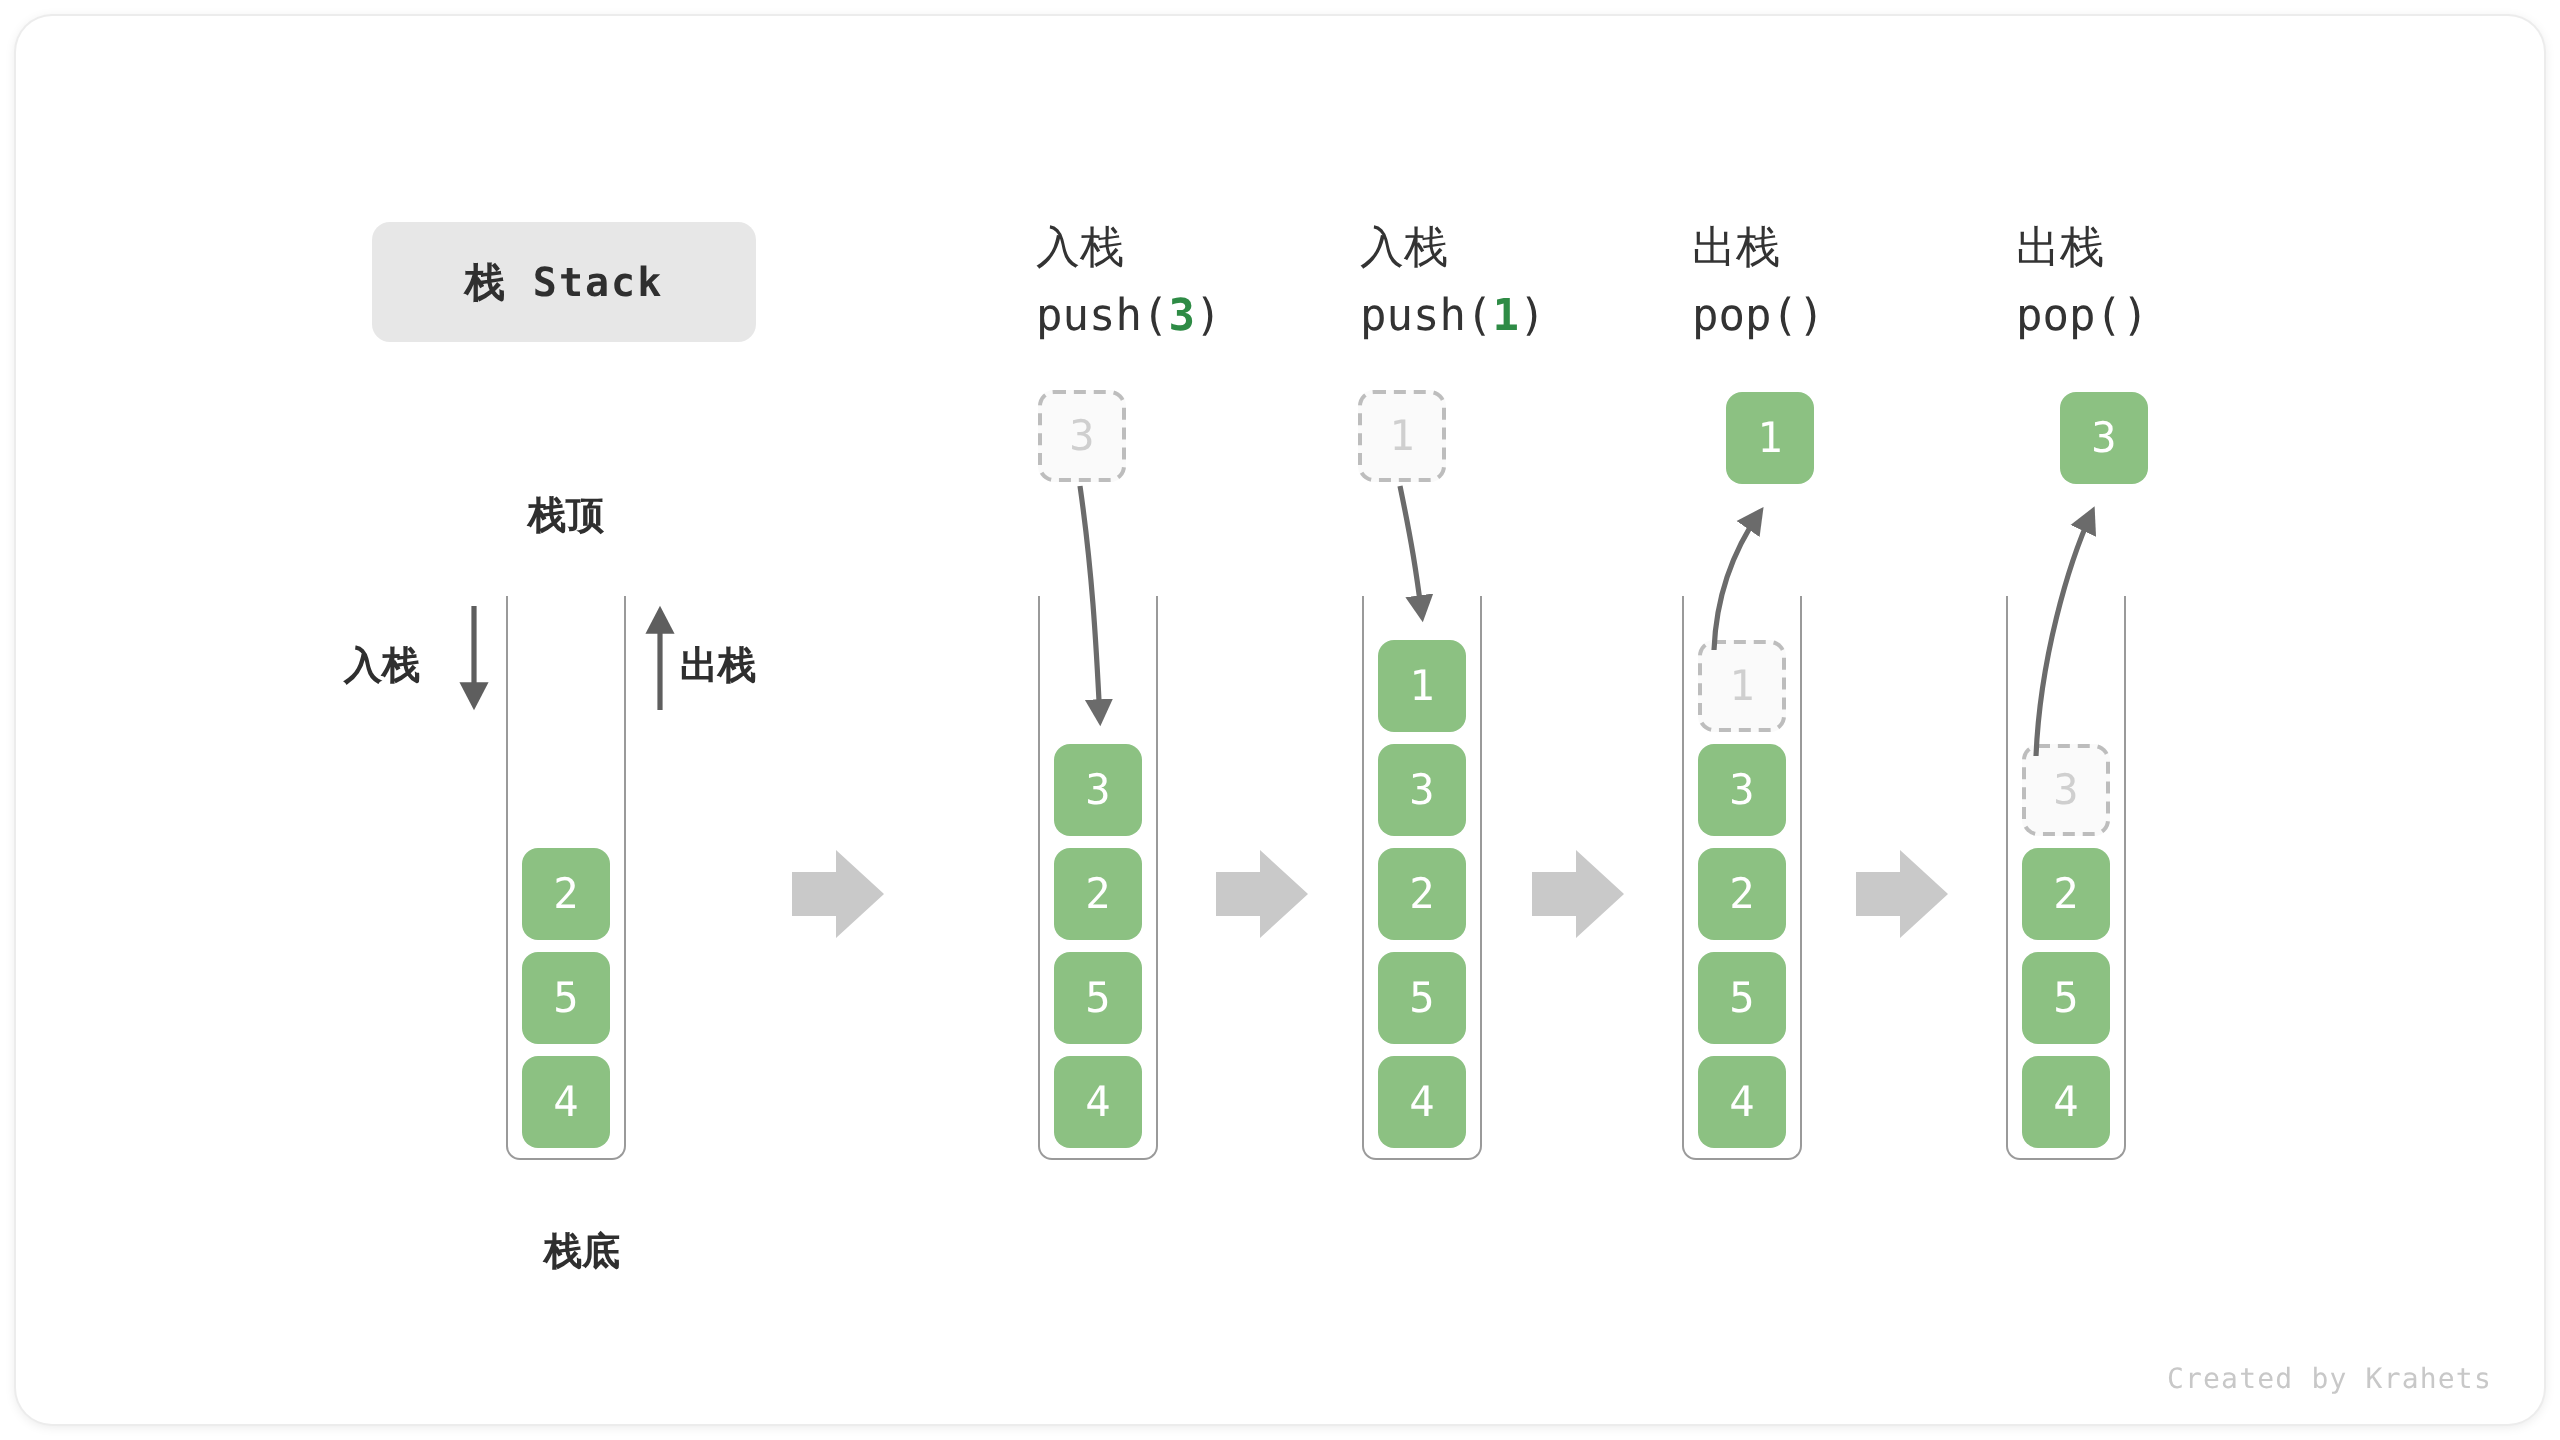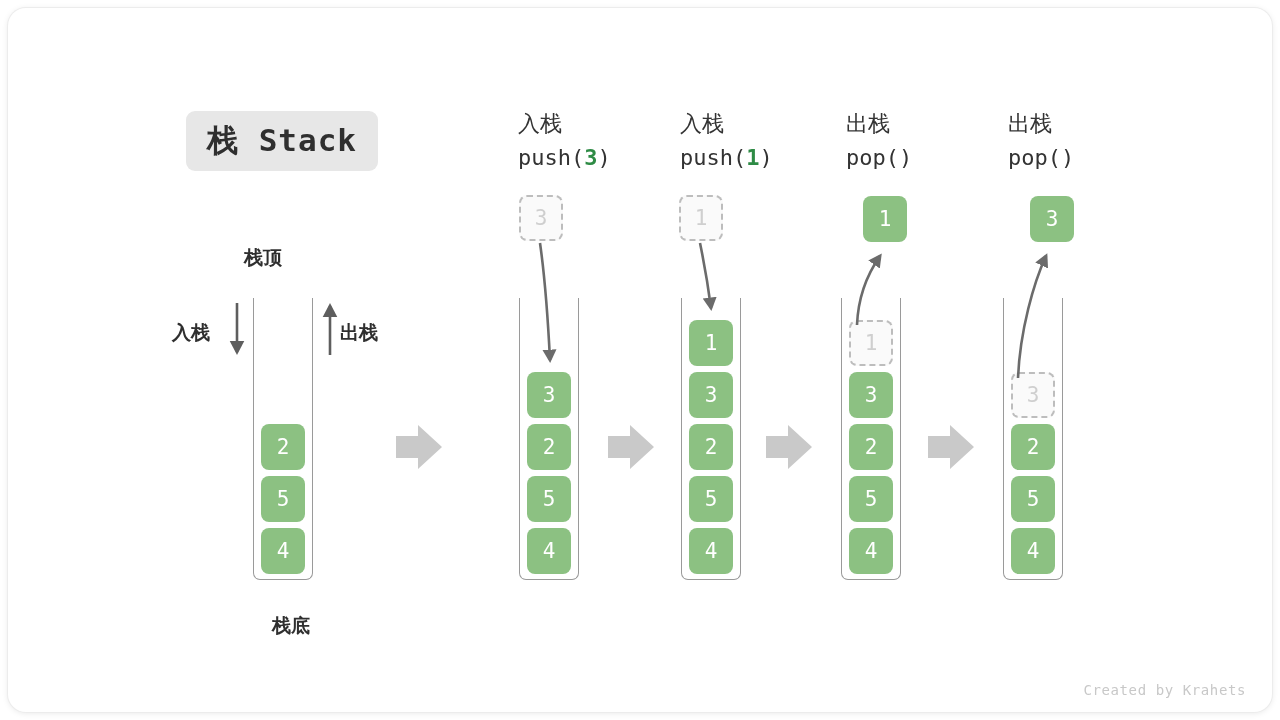--- a/index.html
+++ b/index.html
@@ -33,21 +33,21 @@
     left: 186px;
     top: 111px;
     width: 192px;
     height: 60px;
     background: #e7e7e7;
     border-radius: 9px;
     display: flex;
     align-items: center;
     justify-content: center;
     color: #2f2f2f;
-    font-size: 31px;
+    font-size: 20px;
     font-weight: bold;
     letter-spacing: 1px;
     font-family: "DejaVu Sans Mono", "Liberation Mono", monospace;
   }
 
   
   .op-label {
     position: absolute;
     color: #333333;
     font-size: 22px;
@@ -135,21 +135,21 @@
   }
 </style>
 </head>
 <body>
 
 <div id="canvas">
   <div id="card"></div>
 
   <div id="title-badge">栈 Stack</div>
 
-  <div class="side-label" style="left:244px; top:245px;">栈顶</div>
+  <div class="side-label" style="left:264px; top:245px;">栈顶</div>
   <div class="side-label" style="left:272px; top:613px;">栈底</div>
   <div class="side-label" style="left:172px; top:320px;">入栈</div>
   <div class="side-label" style="left:340px; top:320px;">出栈</div>
 
   <div class="stack-container" style="left:253px; top:298px; height:282px;"></div>
   <div class="cell filled" style="left:261px; top:424px;">2</div>
   <div class="cell filled" style="left:261px; top:476px;">5</div>
   <div class="cell filled" style="left:261px; top:528px;">4</div>
 
   <div class="op-label" style="left:518px; top:107px;">

